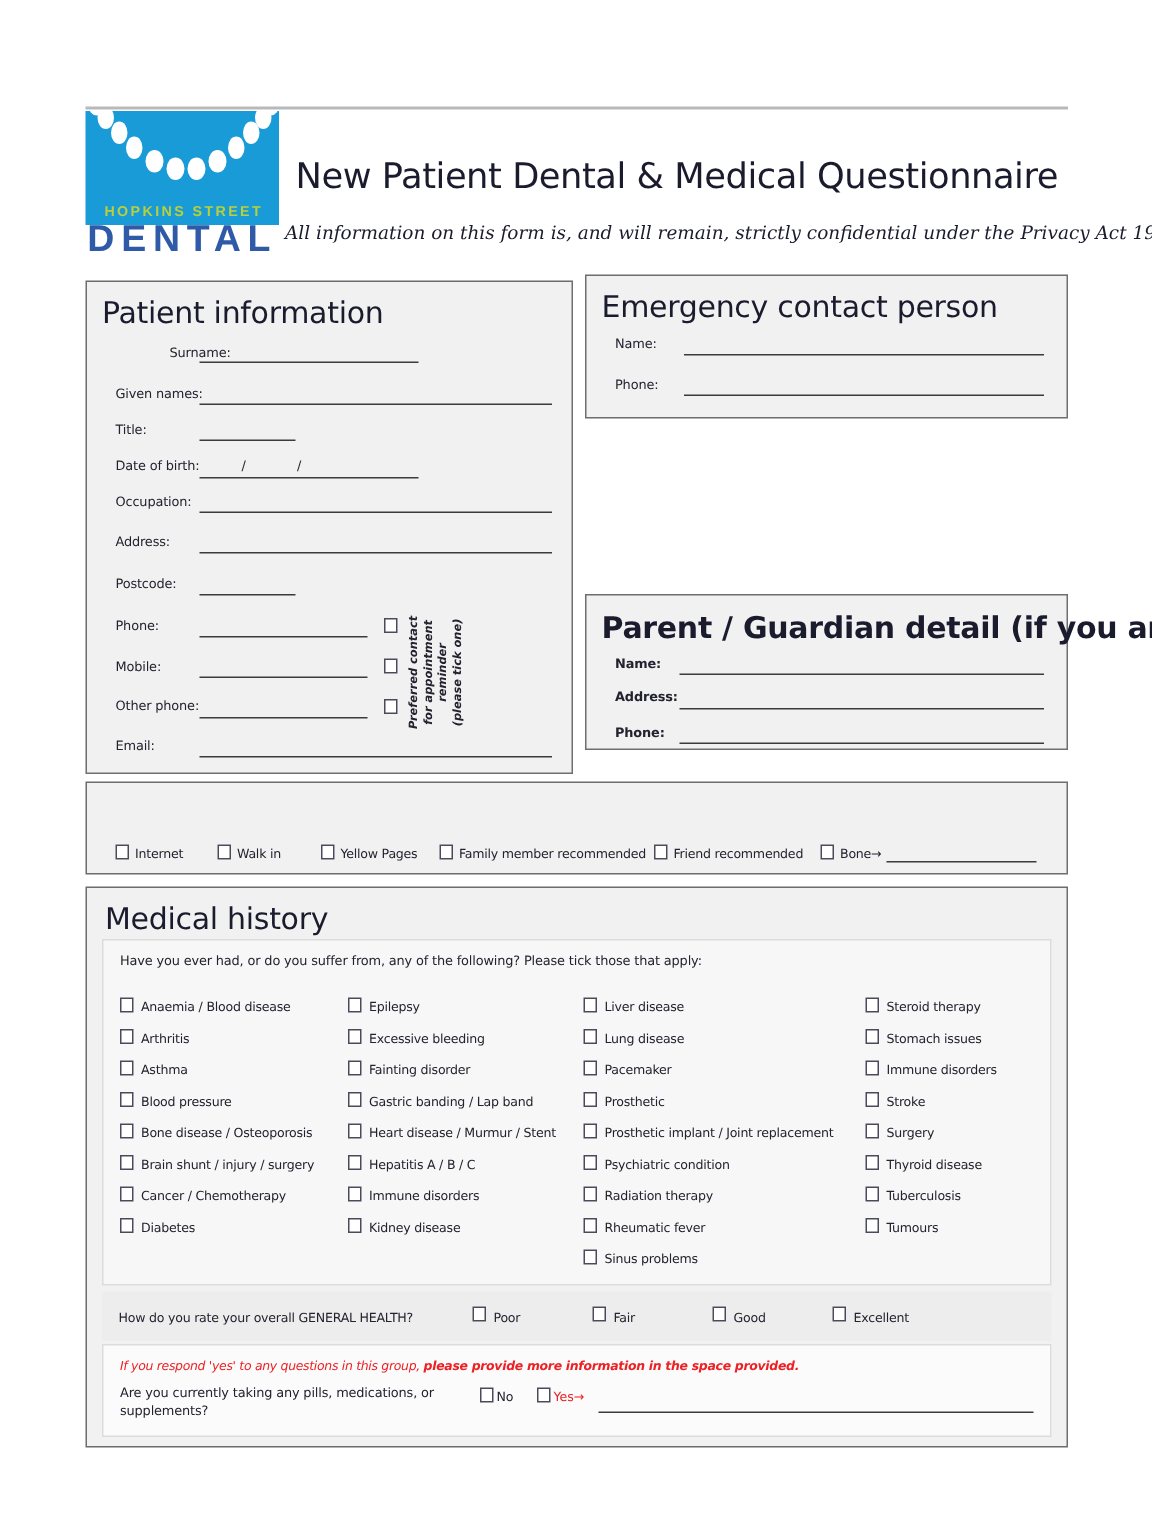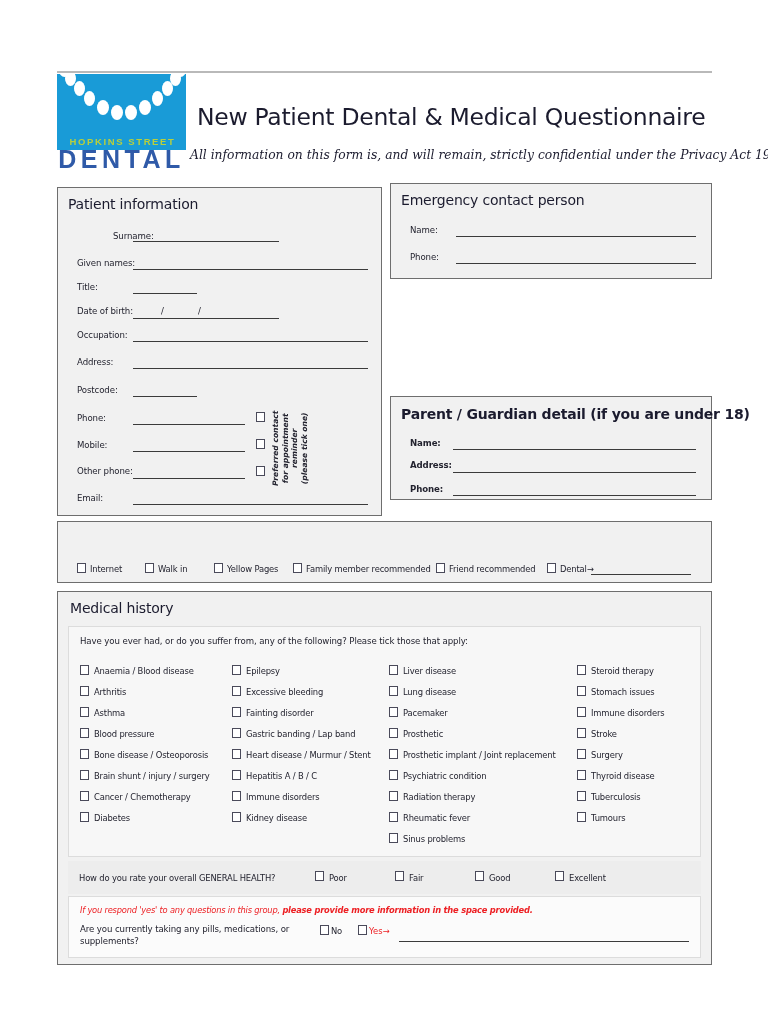--- a/index.html
+++ b/index.html
@@ -88,21 +88,21 @@
     white-space: nowrap;
   }
 
   
   .panel {
     position: absolute;
     background: #f1f1f1;
     border: 1.6px solid #6e6e6e;
   }
   .panel-title {
-    font-size: 14px;
+    font-size: 20px;
     color: #1b1b2e;
     font-family: "DejaVu Sans", sans-serif;
     letter-spacing: -0.2px;
     white-space: nowrap;
   }
   .fld-label {
     position: absolute;
     font-size: 8.6px;
     color: #23232f;
     font-family: "DejaVu Sans", sans-serif;
@@ -307,21 +307,21 @@
     <div class="cb" style="left:156px; top:41px;"></div>
     <div class="cb-label" style="left:169px; top:42px;">Yellow Pages</div>
 
     <div class="cb" style="left:235px; top:41px;"></div>
     <div class="cb-label" style="left:248px; top:42px;">Family member recommended</div>
 
     <div class="cb" style="left:378px; top:41px;"></div>
     <div class="cb-label" style="left:391px; top:42px;">Friend recommended</div>
 
     <div class="cb" style="left:489px; top:41px;"></div>
-    <div class="cb-label" style="left:502px; top:42px;">Dental→</div>
+    <div class="cb-label" style="left:502px; top:42px;">Bone→</div>
     <div class="rule" style="left:533px; top:52px; width:100px;"></div>
   </div>
 
   <div class="panel" style="left:57px; top:591px; width:655px; height:374px;">
     <div class="panel-title" style="position:absolute; left:12px; top:8px;">Medical history</div>
 
     <div class="mh-inner" style="left:10px; top:34px; width:633px; height:231px;">
 
       <div class="instruction" style="left:11px; top:9px;">Have you ever had, or do you suffer from, any of the following?  Please tick those that apply:</div>
 

